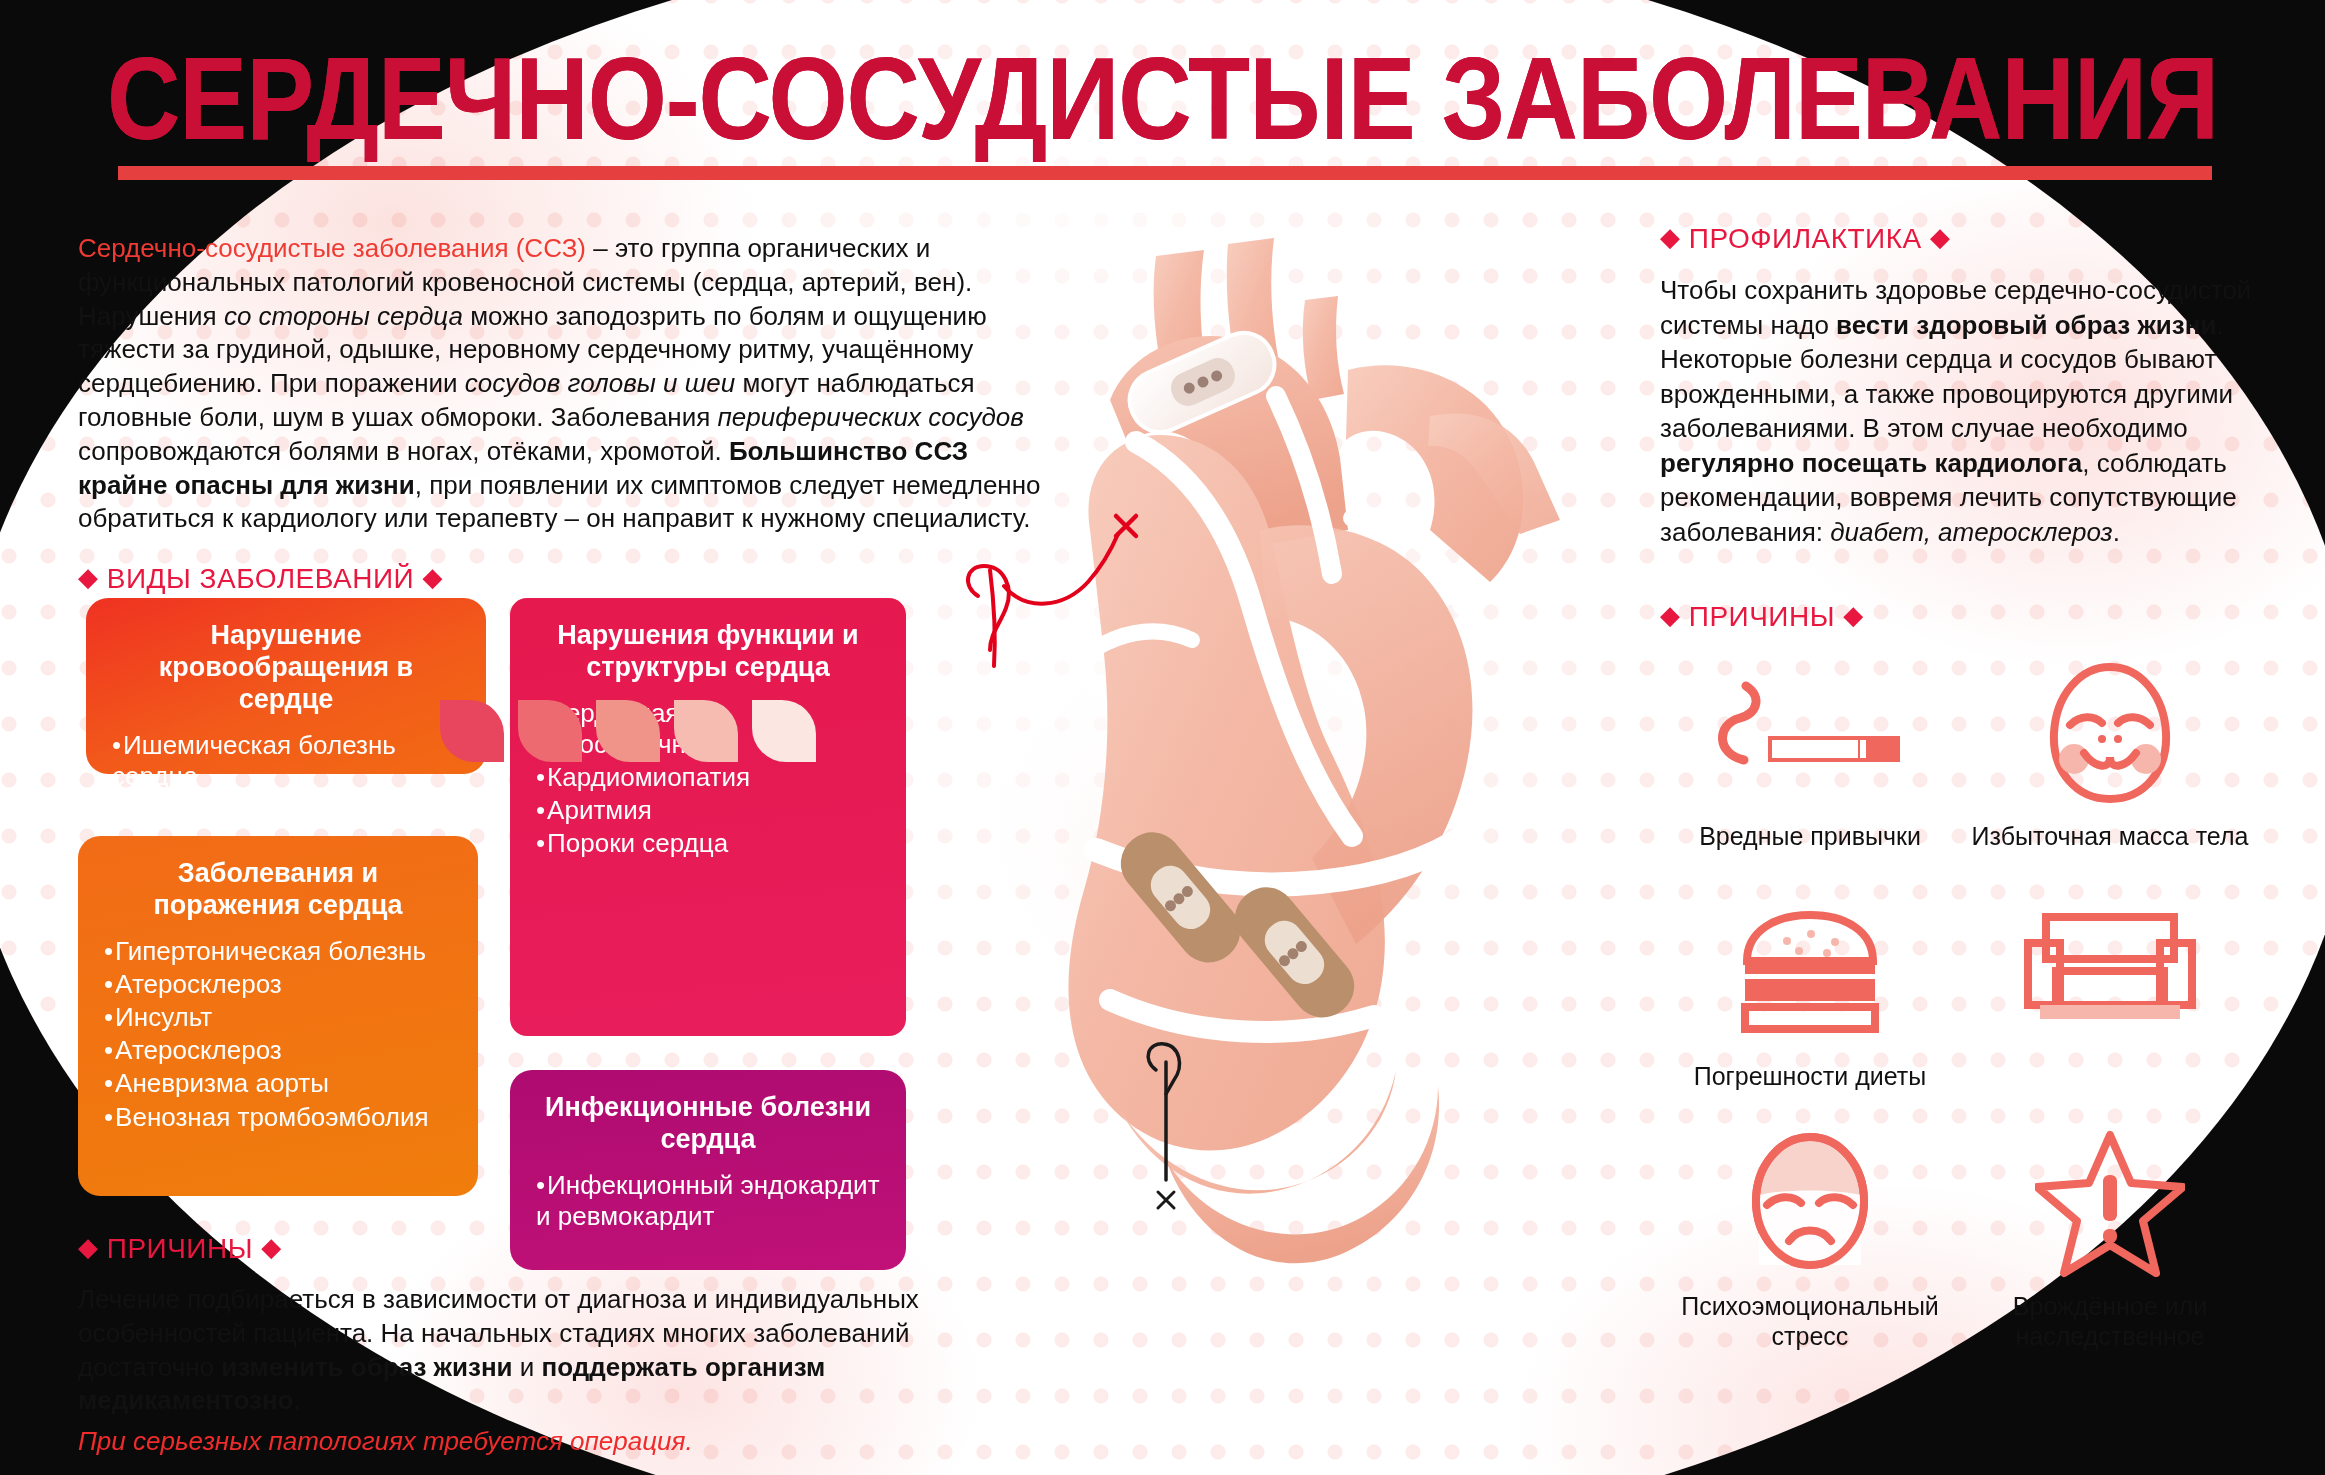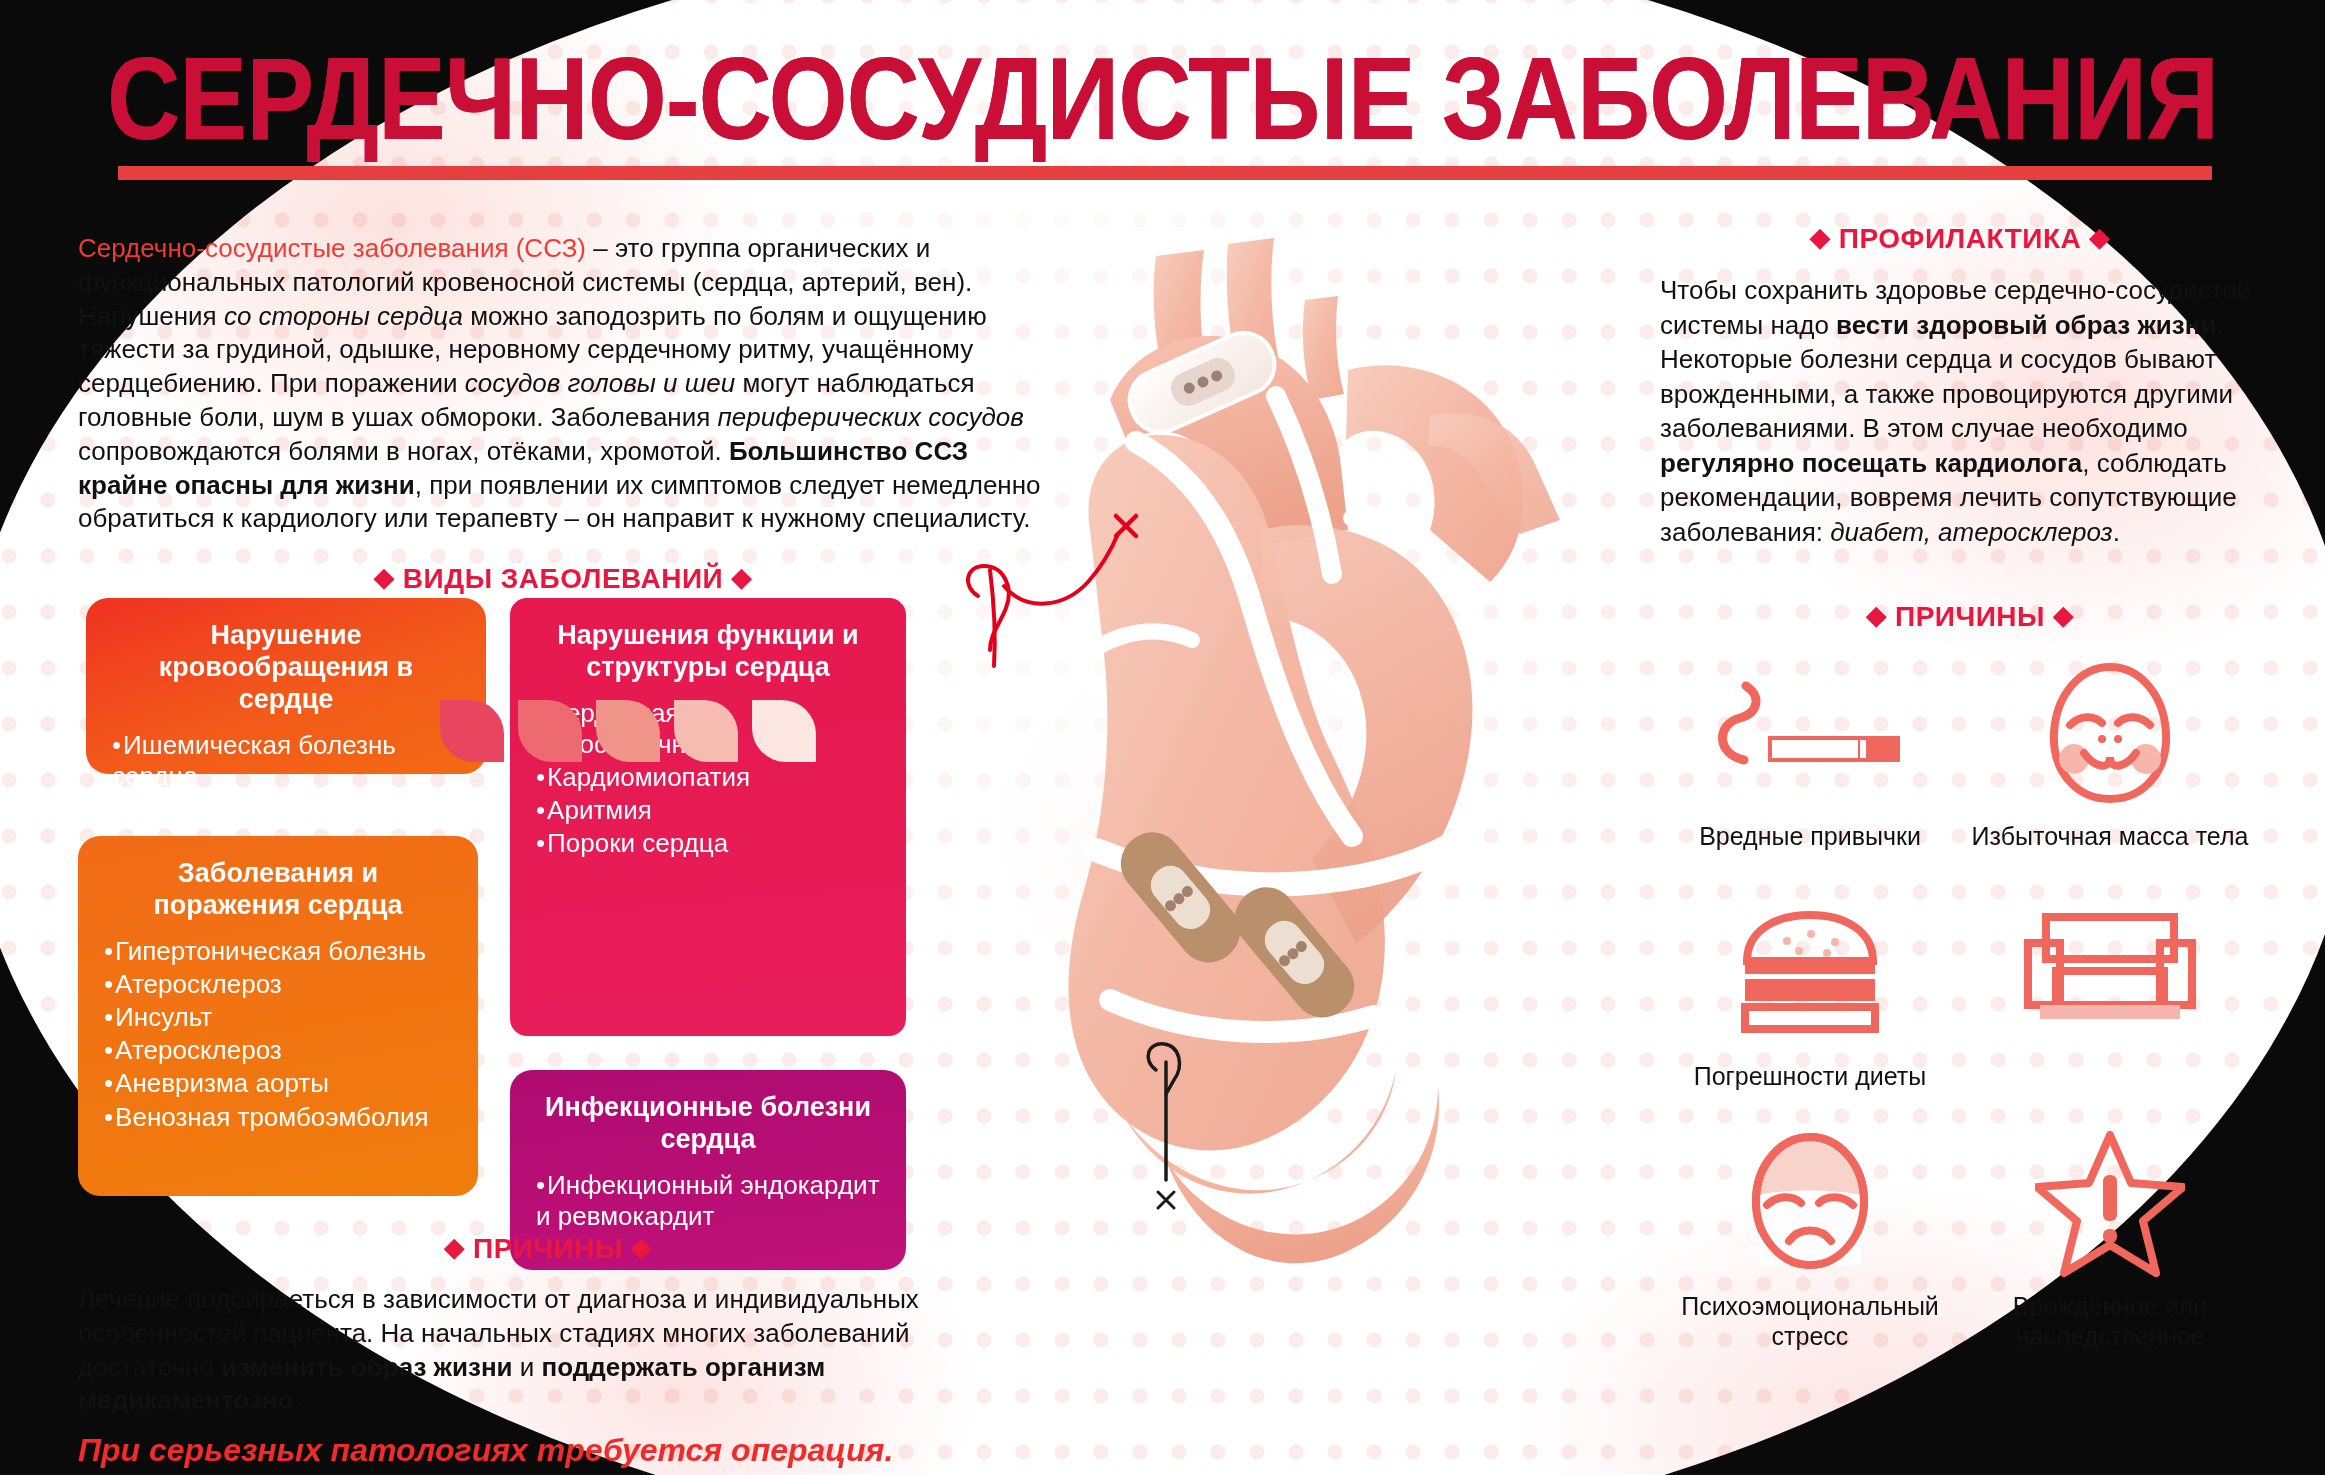--- a/index.html
+++ b/index.html
@@ -53,21 +53,21 @@
   }
 
   
   .left-col{position:absolute;left:78px;top:232px;width:970px;}
   .body-text{font-size:26px;line-height:1.30;color:#111;}
   .body-text b{font-weight:bold;}
   .body-text i{font-style:italic;}
   .accent-red{color:#ef3b33;font-weight:normal;}
 
   .sect-head{
-    text-align:center;font-size:28px;font-weight:bold;color:#e8173f;
+    text-align:left;font-size:28px;font-weight:normal;color:#e8173f;
     letter-spacing:.5px;margin:26px 0 18px 0;
   }
   .sect-head .dia{color:#e8173f;font-size:26px;vertical-align:2px;}
 
   
   .cards{position:absolute;left:78px;top:598px;width:910px;height:700px;}
   .card{position:absolute;border-radius:22px;color:#fff;padding:22px 26px 24px 26px;box-sizing:border-box;}
   .card h3{margin:0 0 14px 0;font-size:27px;font-weight:bold;text-align:center;line-height:1.18;}
   .card ul{margin:0;padding:0;list-style:none;font-size:26px;line-height:1.20;}
   .card ul li{margin:0 0 2px 0;}
@@ -77,21 +77,21 @@
   #card-vessel{left:0;top:238px;width:400px;height:360px;background:linear-gradient(170deg,#f26b17 0%,#f07d0c 100%);}
   #card-func{left:432px;top:0;width:396px;height:438px;background:linear-gradient(175deg,#e5194d 0%,#e81d5c 100%);border-radius:17px;}
   #card-infect{left:432px;top:472px;width:396px;height:200px;background:linear-gradient(175deg,#ae0b70 0%,#c01178 100%);}
 
   .petals{position:absolute;left:440px;top:700px;display:flex;gap:14px;}
   .petal{width:64px;height:62px;border-radius:0 34px 0 34px;}
 
   
   .treat{position:absolute;left:78px;top:1232px;width:940px;}
   .treat .sect-head{margin-top:0;}
-  .treat .ital-red{color:#ef2b2b;font-style:italic;font-weight:bold;font-size:32px;margin-top:14px;}
+  .treat .ital-red{color:#ef2b2b;font-style:italic;font-weight:normal;font-size:26px;margin-top:8px;}
 
   
   .right-col{position:absolute;left:1660px;top:222px;width:600px;}
   .right-col .body-text{font-size:26px;line-height:1.33;}
 
   .causes{position:absolute;left:1660px;top:600px;width:620px;}
   .icon-grid{position:relative;margin-top:26px;}
   .icon-cell{position:absolute;width:300px;text-align:center;}
   .icon-cap{font-size:25px;line-height:1.2;color:#111;margin-top:12px;}
   .icon-box{height:150px;display:flex;align-items:center;justify-content:center;}

